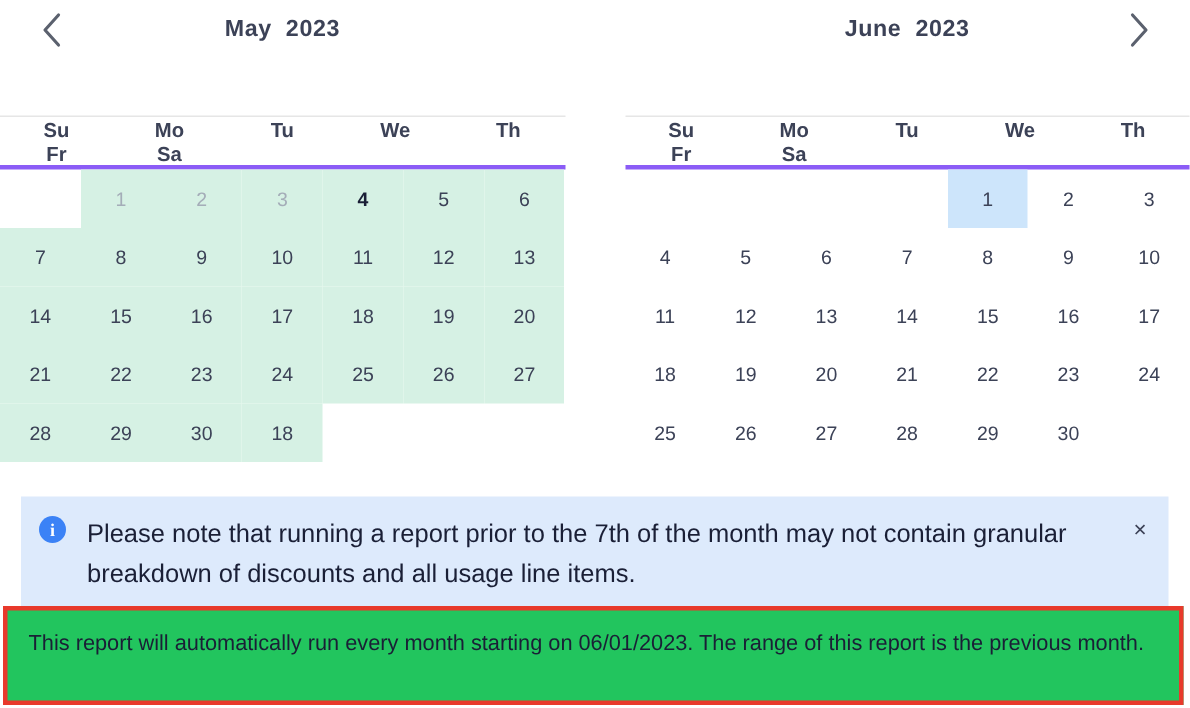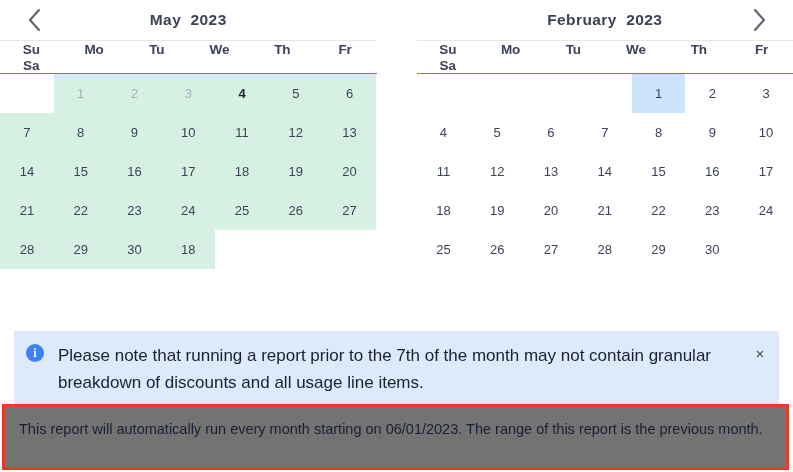--- a/index.html
+++ b/index.html
@@ -62,24 +62,25 @@
     background: none;
     border: none;
     padding: 0;
   }
   .nav-prev { left: 14px; }
   .nav-next { right: 14px; }
   .nav-arrow svg { display: block; }
 
   .weekrow-head {
     border-top: 1px solid #e6e6e6;
-    border-bottom: 1px solid #8b5cf6;
+    border-bottom: 3px solid #8b5cf6;
     height: 32px;
     display: grid;
-    grid-template-columns: repeat(6, 1fr);
+    grid-template-columns: repeat(5, 1fr);
+    margin-top: 37px;
   }
   .weekrow-head .wd {
     display: flex;
     align-items: center;
     justify-content: center;
     font-size: 13.5px;
     font-weight: 700;
     color: #3c4257;
   }
 
@@ -161,21 +162,21 @@
 
   
   .note {
     position: absolute;
     left: 2px;
     top: 404px;
     width: 787px;
     height: 66px;
     box-sizing: border-box;
     border: 3px solid #e8392b;
-    background: #737373;
+    background: #22c55e;
     padding: 9px 14px;
     font-size: 14.5px;
     line-height: 27px;
     color: #1a1f36;
   }
 </style>
 </head>
 <body>
 
 <div class="cal-wrap">
@@ -327,21 +328,21 @@
           <span class="num"></span>
         </div>
         <div class="cell empty">
           <span class="num"></span>
         </div>
       </div>
   </div>
 
   <div class="cal right">
     <div class="cal-header">
-      <span class="cal-title">February  2023</span>
+      <span class="cal-title">June  2023</span>
       <button class="nav-arrow nav-next" aria-label="Next month">
         <span>
           <svg width="17" height="26" viewBox="0 0 17 26" fill="none">
             <path d="M4 3 L13 13 L4 23" stroke="#5b616e" stroke-width="2.1" stroke-linecap="round" stroke-linejoin="round"></path>
           </svg>
         </span>
       </button>
     </div>
 
     <div class="weekrow-head">

